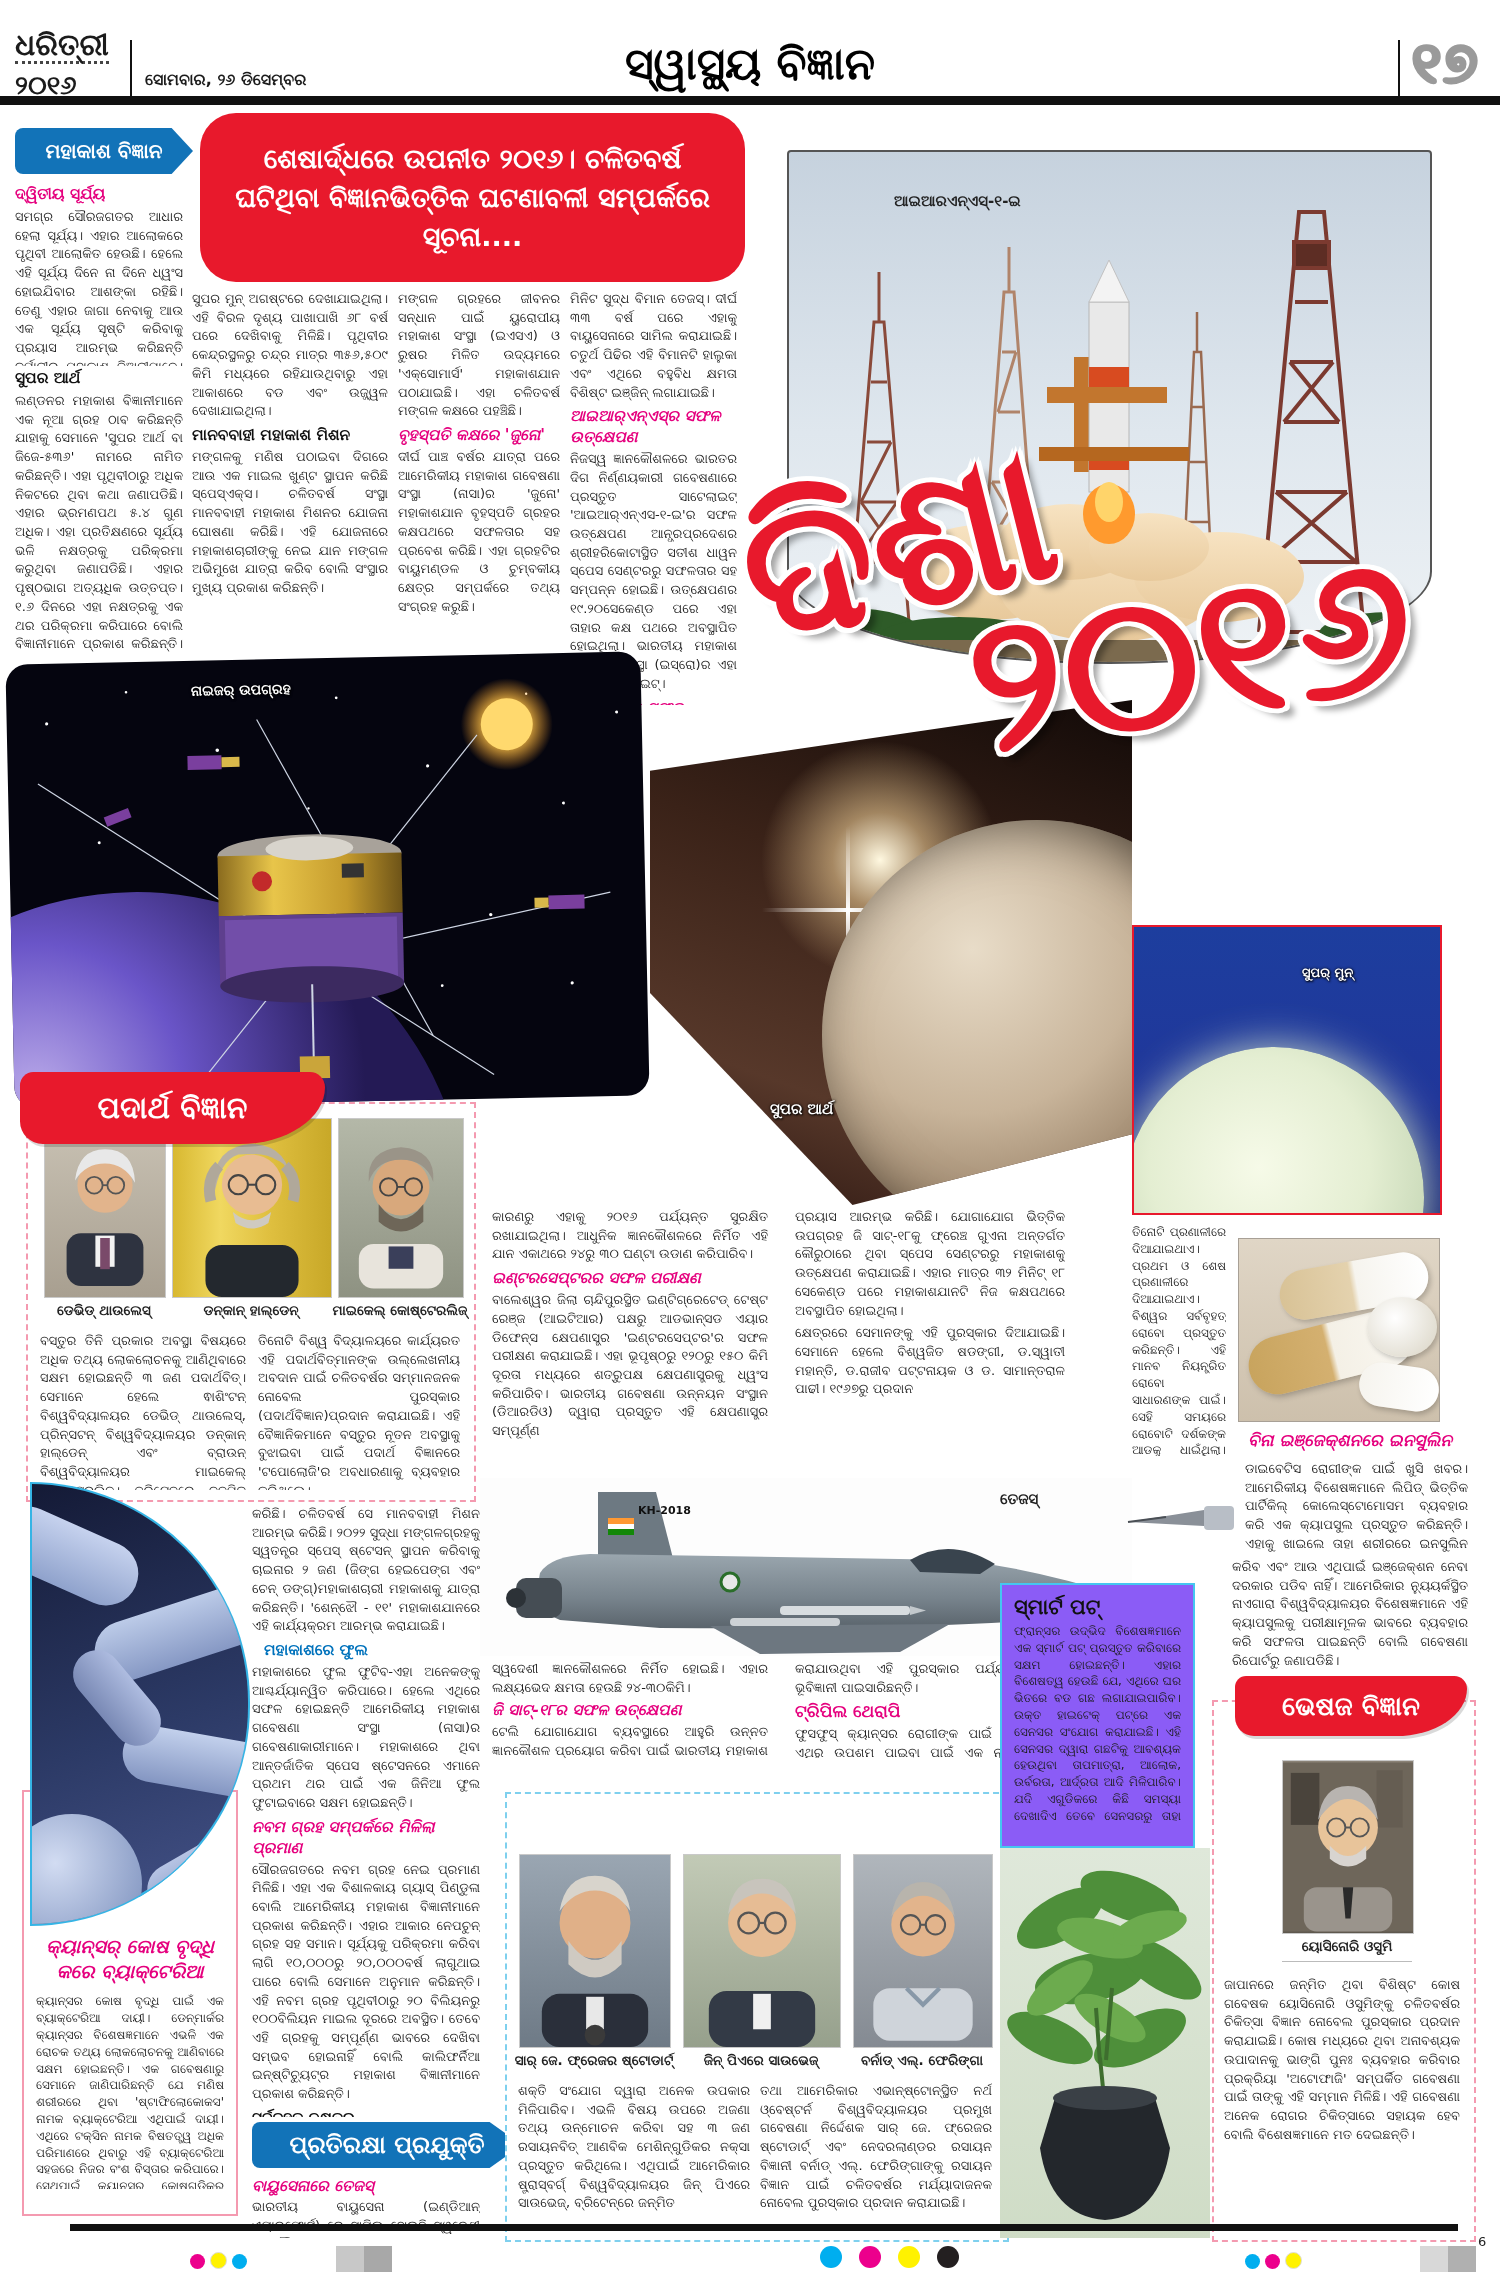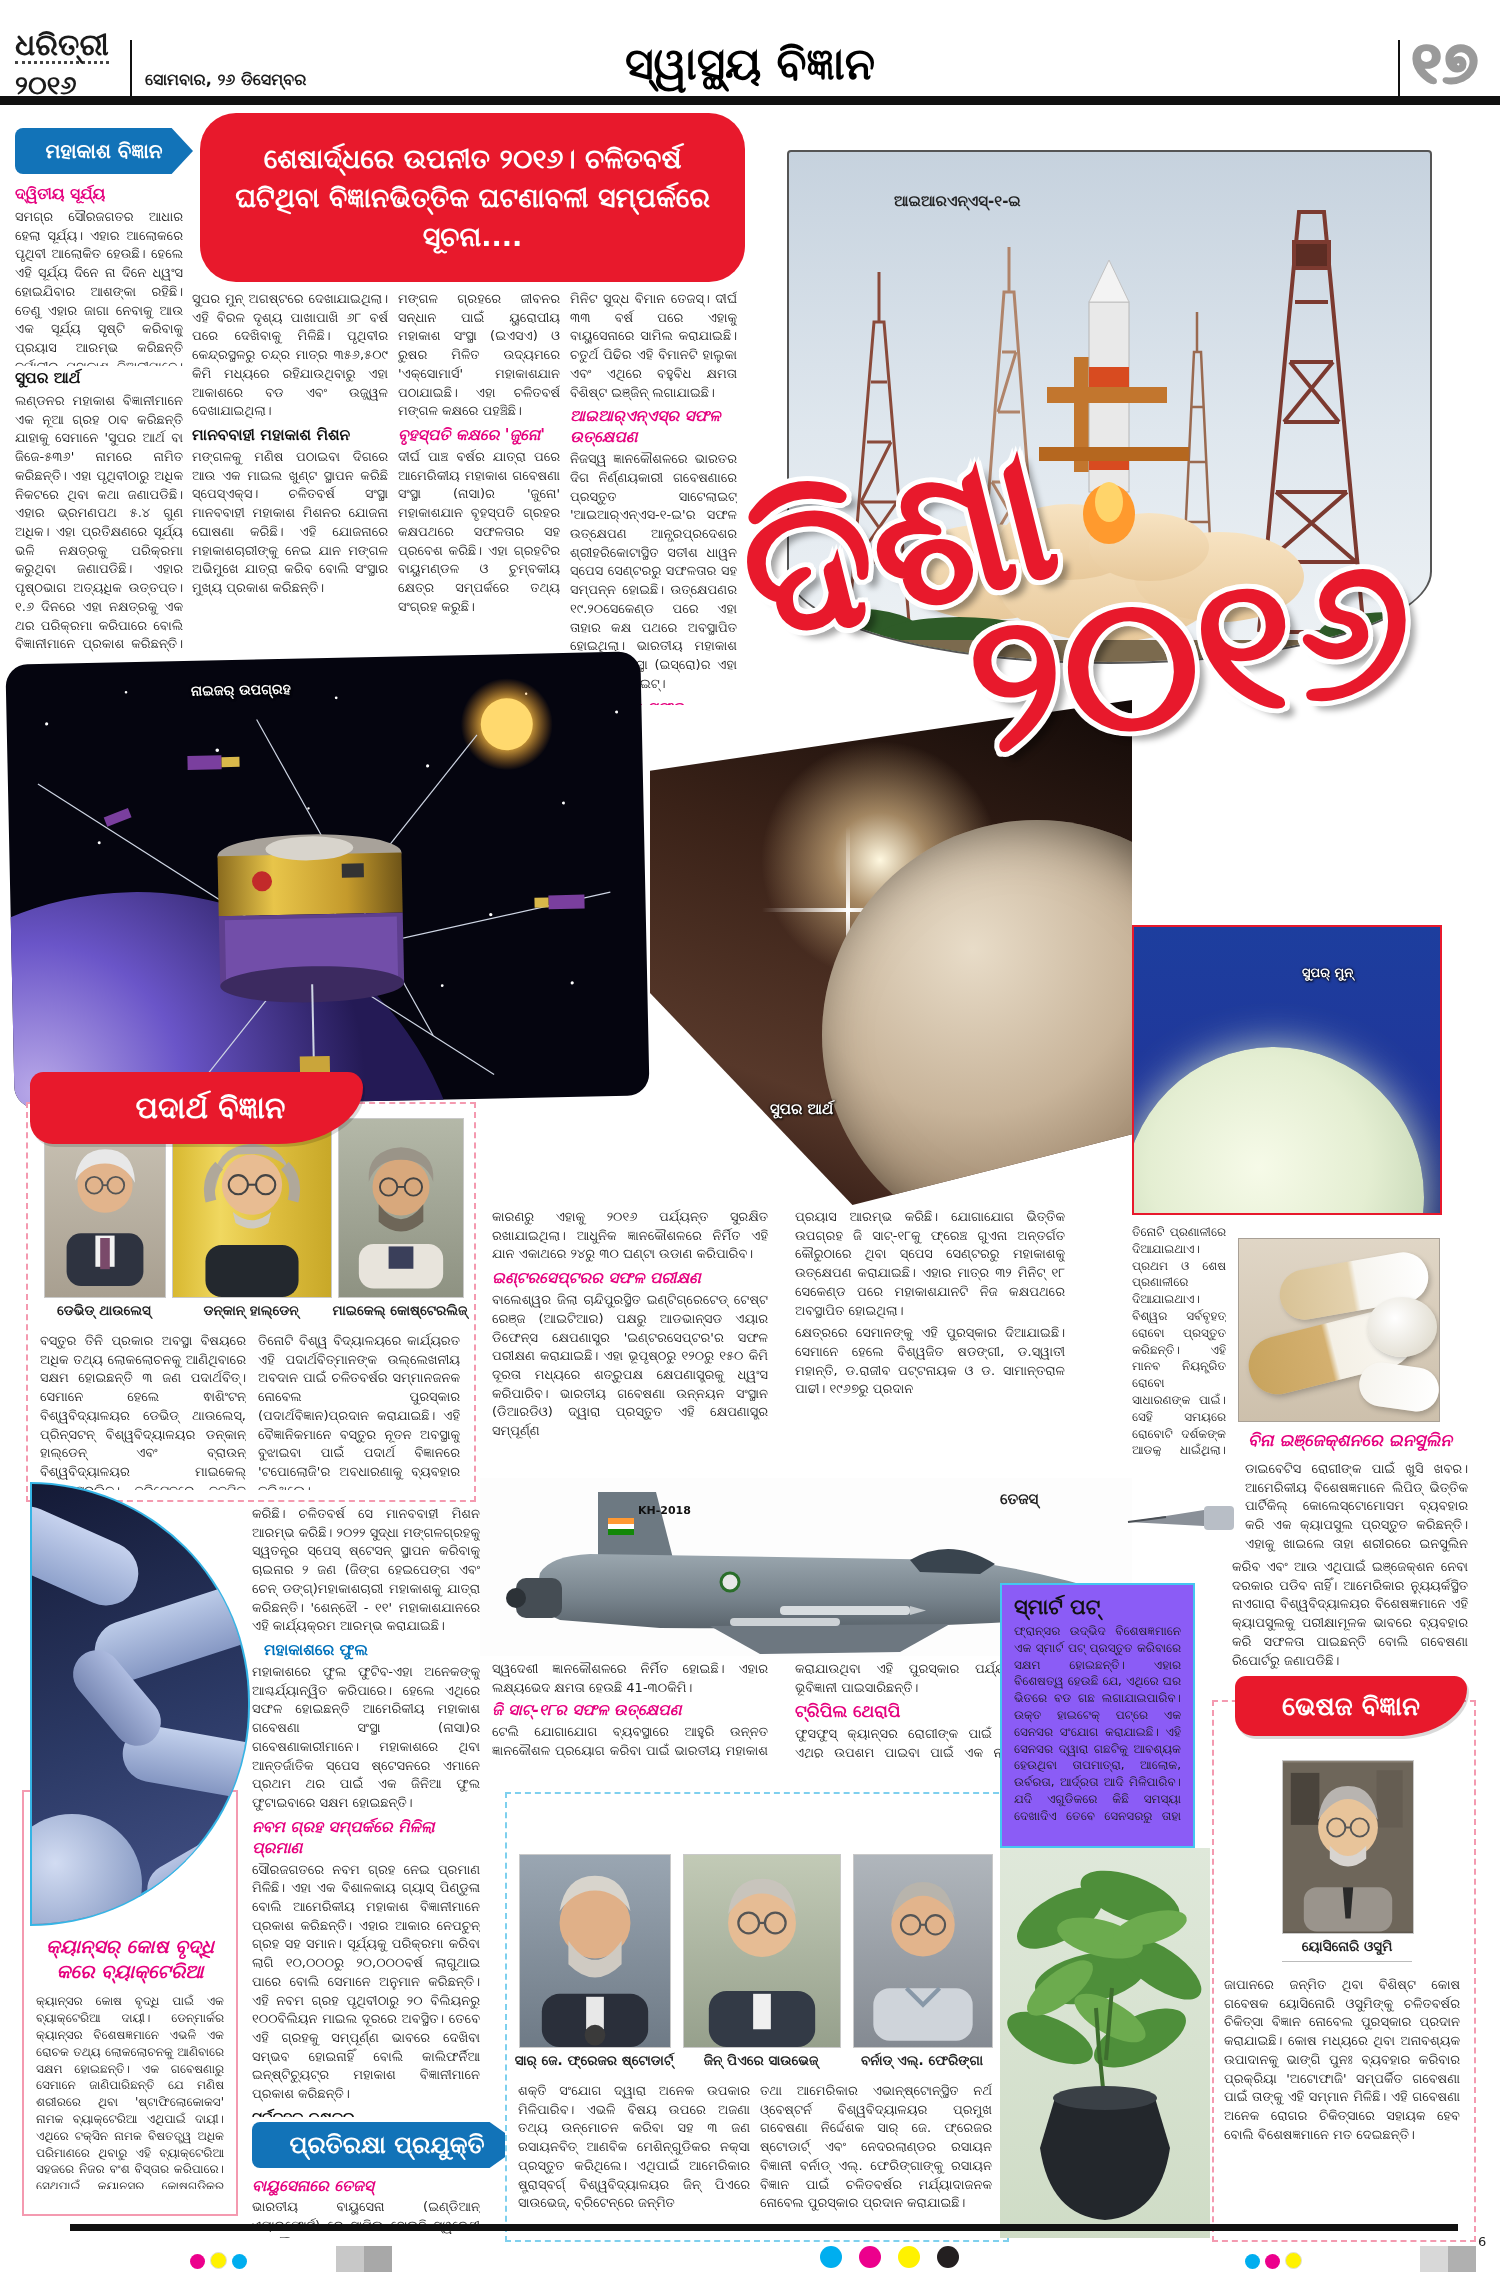--- a/index.html
+++ b/index.html
@@ -216,21 +216,21 @@
     <div class="abs" style="right:-120px;top:120px;width:430px;height:430px;border-radius:50%;background:radial-gradient(circle at 35% 30%,#e8dcc8 0%,#c8b49a 40%,#8a7258 75%,#4a3828 100%);box-shadow:-20px 0 60px rgba(0,0,0,.6) inset;"></div>
     <div class="abs cap-white" style="left:120px;top:400px;font-size:15px;">ସୁପର ଆର୍ଥ</div>
   </div>
 
   <div class="abs" style="left:1132px;top:925px;width:306px;height:286px;background:linear-gradient(180deg,#1d3e9e 0%,#20369a 60%,#1a2a78 100%);border:2px solid #e8192c;overflow:hidden;">
     <div class="abs" style="left:-10px;top:120px;width:300px;height:300px;border-radius:50%;background:radial-gradient(circle at 45% 40%,#f6fae8 0%,#e4eed2 45%,#c2d4b2 80%,#9ab894 100%);box-shadow:0 0 40px rgba(230,245,210,.8);"></div>
     <div class="abs cap-white" style="left:168px;top:38px;font-size:13px;">ସୁପର୍ ମୁନ୍</div>
   </div>
 
   <div class="abs dashed-pink" style="left:26px;top:1102px;width:446px;height:396px;background:#fff;"></div>
-  <div class="abs ribbon-red" style="left:30px;top:1072px;width:305px;height:72px;font-size:30px;z-index:3;padding-left:28px;">ପଦାର୍ଥ ବିଜ୍ଞାନ</div>
+  <div class="abs ribbon-red" style="left:20px;top:1072px;width:305px;height:72px;font-size:30px;z-index:3;">ପଦାର୍ଥ ବିଜ୍ଞାନ</div>
 
   <div class="portrait" style="left:44px;top:1118px;width:120px;height:178px;background:linear-gradient(180deg,#c9c2b4,#a89f90);">
     <svg viewBox="0 0 100 130">
         <circle cx="50" cy="46" r="23" fill="#e2b48c"></circle>
         <path d="M25,42 Q28,16 50,16 Q74,16 75,44 Q66,28 50,28 Q34,28 25,42 Z" fill="#e8e8e8"></path>
         <rect x="18" y="86" width="64" height="44" rx="12" fill="#2e3340"></rect>
         <rect x="42" y="88" width="16" height="26" fill="#f2f2f2"></rect>
         <rect x="46" y="90" width="8" height="26" fill="#7a4a6a"></rect>
         <g stroke="#555" stroke-width="1.5" fill="none">
           <circle cx="41" cy="46" r="7"></circle>
@@ -341,21 +341,21 @@
       <rect x="300" y="128" width="130" height="9" rx="4" fill="#d8dde0"></rect>
       <polygon points="430,128 446,132.5 430,137" fill="#c2c8cc"></polygon>
       <rect x="250" y="140" width="110" height="8" rx="4" fill="#cdd2d6"></rect>
       <circle cx="250" cy="104" r="9" fill="#e8e8e8" stroke="#2a6e2a" stroke-width="3"></circle>
       <rect x="580" y="112" width="30" height="5" fill="#49525a"></rect>
     </svg>
     <div class="abs caption" style="left:520px;top:12px;font-size:15px;">ତେଜସ୍</div>
   </div>
 
   <div class="abs" style="left:492px;top:1660px;width:276px;height:98px;overflow:hidden;">
-    <div class="body-txt">ସ୍ୱଦେଶୀ ଜ୍ଞାନକୌଶଳରେ ନିର୍ମିତ ହୋଇଛି। ଏହାର ଲକ୍ଷ୍ୟଭେଦ କ୍ଷମତା ହେଉଛି 41-୩୦କିମି।</div>
+    <div class="body-txt">ସ୍ୱଦେଶୀ ଜ୍ଞାନକୌଶଳରେ ନିର୍ମିତ ହୋଇଛି। ଏହାର ଲକ୍ଷ୍ୟଭେଦ କ୍ଷମତା ହେଉଛି ୨୪-୩୦କିମି।</div>
     <div class="sub-pink-i" style="margin:3px 0 2px;">ଜି ସାଟ୍-୧୮ର ସଫଳ ଉତ୍‌କ୍ଷେପଣ</div>
     <div class="body-txt">ଟେଲି ଯୋଗାଯୋଗ ବ୍ୟବସ୍ଥାରେ ଆହୁରି ଉନ୍ନତ ଜ୍ଞାନକୌଶଳ ପ୍ରୟୋଗ କରିବା ପାଇଁ ଭାରତୀୟ ମହାକାଶ ଗବେଷଣା ସଂସ୍ଥା (ଇସ୍ରୋ) ଆଉ ଏକ</div>
   </div>
   <div class="abs" style="left:795px;top:1660px;width:270px;height:98px;overflow:hidden;">
     <div class="body-txt">କରାଯାଉଥିବା ଏହି ପୁରସ୍କାର ପର୍ଯ୍ୟନ୍ତ ୨୦୦ ଭୂବିଜ୍ଞାନୀ ପାଇସାରିଛନ୍ତି।</div>
     <div class="sub-pink" style="margin:3px 0 2px;font-size:17px;">ଟ୍ରିପିଲ ଥେରାପି</div>
     <div class="body-txt">ଫୁସଫୁସ୍ କ୍ୟାନ୍ସର ରୋଗୀଙ୍କ ପାଇଁ ଖୁସି ଖବର। ଏଥିରୁ ଉପଶମ ପାଇବା ପାଇଁ ଏକ ନୂଆ ଚିକିତ୍ସା ପ୍ରଣାଳୀ ଉଦ୍ଭାବନ କରିଛନ୍ତି ଆମେରିକୀୟ ଅନୁସନ୍ଧାନକାରୀମାନେ। ସେମାନେ 'ଟ୍ରିପିଲ ଥେରାପି'</div>
   </div>
 
   <div class="abs dashed-blue" style="left:505px;top:1792px;width:500px;height:446px;background:#fff;"></div>

